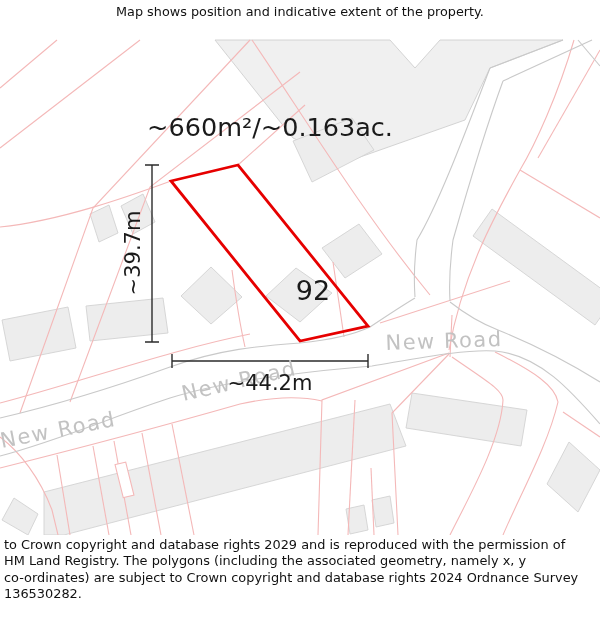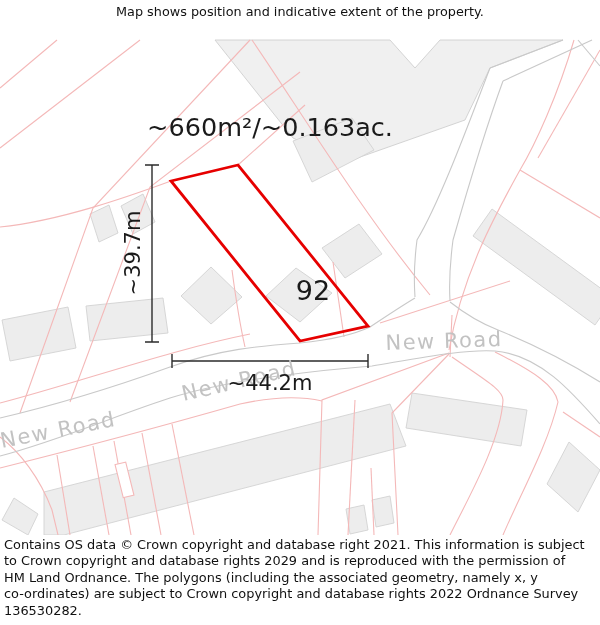--- a/index.html
+++ b/index.html
@@ -105,18 +105,17 @@
   <text class="roadlabel" x="444" y="348" text-anchor="middle" transform="rotate(-2 444 341)">New Road</text>
 
   <text class="maplabel" x="270" y="136" text-anchor="middle" font-size="25.5">~660m²/~0.163ac.</text>
   <text class="maplabel" x="313" y="300" text-anchor="middle" font-size="27">92</text>
   <text class="maplabel" x="133" y="260" text-anchor="middle" font-size="21" transform="rotate(-90 133 253)">~39.7m</text>
   <text class="maplabel" x="270" y="390" text-anchor="middle" font-size="21">~44.2m</text>
 </svg>
 </div>
 
 <div class="footer">
-  <div>Contains OS data © Crown copyright and database right 2021. This information is subject</div>
   <div>to Crown copyright and database rights 2029 and is reproduced with the permission of</div>
-  <div>HM Land Ordnance. The polygons (including the associated geometry, namely x, y</div>
-  <div>co-ordinates) are subject to Crown copyright and database rights 2022 Ordnance Survey</div>
+  <div>HM Land Registry. The polygons (including the associated geometry, namely x, y</div>
+  <div>co-ordinates) are subject to Crown copyright and database rights 2024 Ordnance Survey</div>
   <div>136530282.</div>
 </div>
 
 </body></html>

